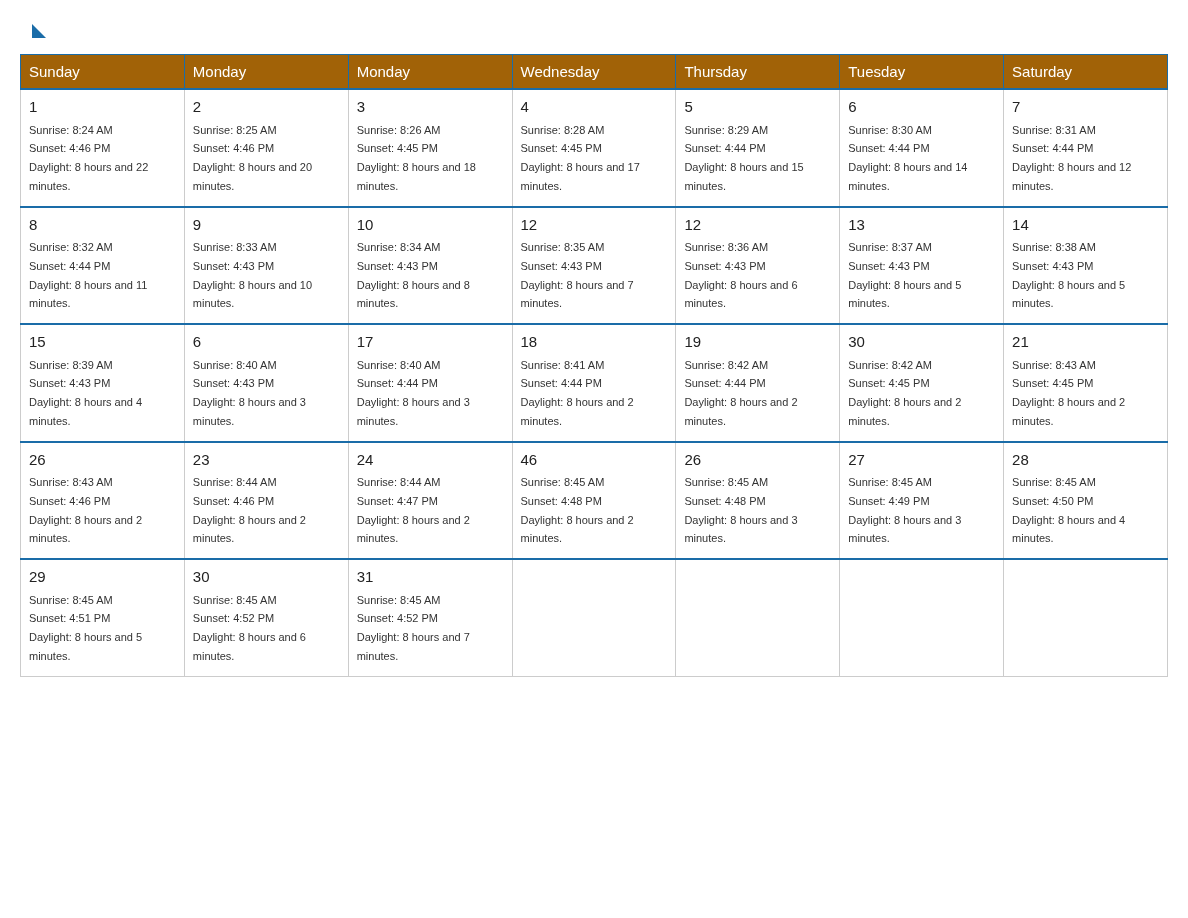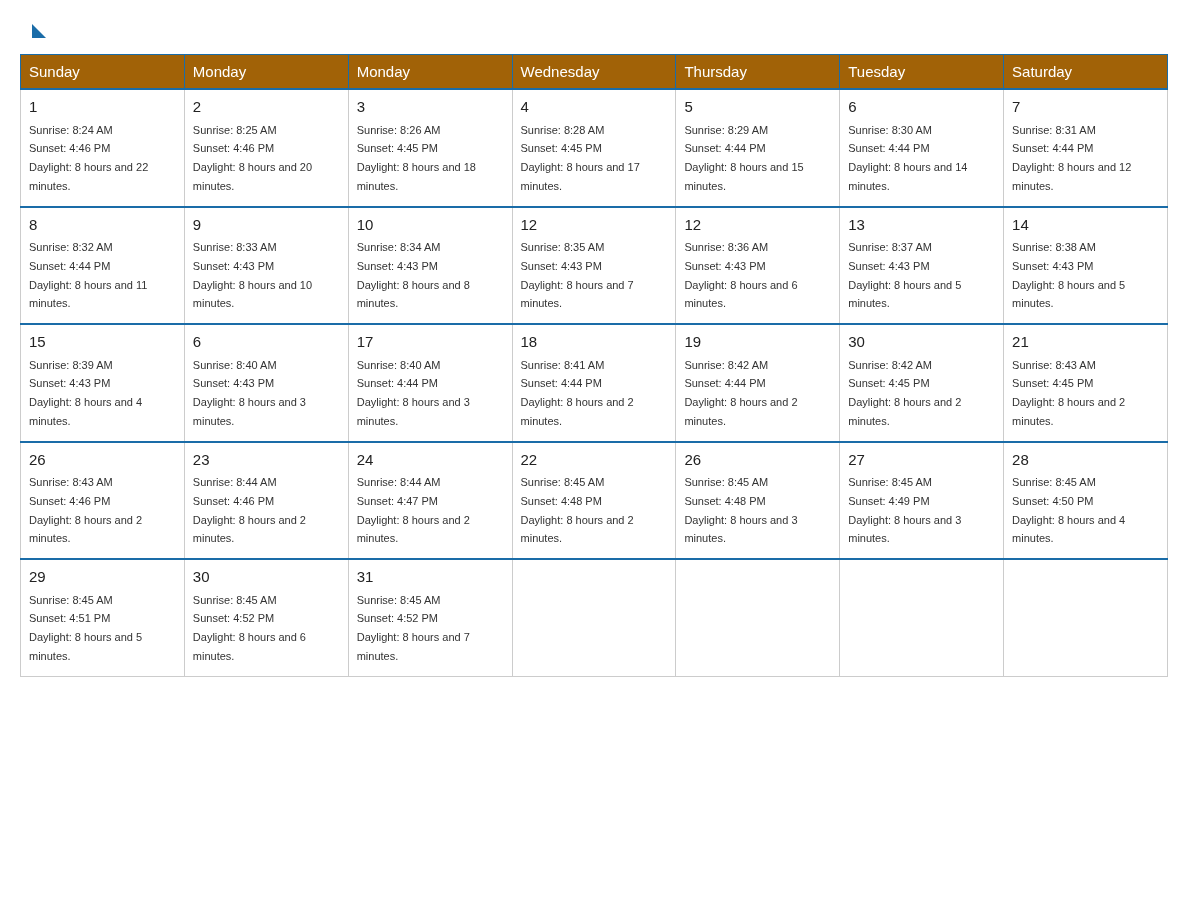--- a/index.html
+++ b/index.html
@@ -161,21 +161,21 @@
         <td><span class="day-num">17</span><span class="day-info">Sunrise: 8:40 AM<br>Sunset: 4:44 PM<br>Daylight: 8 hours and 3 minutes.</span></td>
         <td><span class="day-num">18</span><span class="day-info">Sunrise: 8:41 AM<br>Sunset: 4:44 PM<br>Daylight: 8 hours and 2 minutes.</span></td>
         <td><span class="day-num">19</span><span class="day-info">Sunrise: 8:42 AM<br>Sunset: 4:44 PM<br>Daylight: 8 hours and 2 minutes.</span></td>
         <td><span class="day-num">30</span><span class="day-info">Sunrise: 8:42 AM<br>Sunset: 4:45 PM<br>Daylight: 8 hours and 2 minutes.</span></td>
         <td><span class="day-num">21</span><span class="day-info">Sunrise: 8:43 AM<br>Sunset: 4:45 PM<br>Daylight: 8 hours and 2 minutes.</span></td>
       </tr>
       <tr>
         <td><span class="day-num">26</span><span class="day-info">Sunrise: 8:43 AM<br>Sunset: 4:46 PM<br>Daylight: 8 hours and 2 minutes.</span></td>
         <td><span class="day-num">23</span><span class="day-info">Sunrise: 8:44 AM<br>Sunset: 4:46 PM<br>Daylight: 8 hours and 2 minutes.</span></td>
         <td><span class="day-num">24</span><span class="day-info">Sunrise: 8:44 AM<br>Sunset: 4:47 PM<br>Daylight: 8 hours and 2 minutes.</span></td>
-        <td><span class="day-num">22</span><span class="day-info">Sunrise: 8:45 AM<br>Sunset: 4:48 PM<br>Daylight: 8 hours and 2 minutes.</span></td>
+        <td><span class="day-num">46</span><span class="day-info">Sunrise: 8:45 AM<br>Sunset: 4:48 PM<br>Daylight: 8 hours and 2 minutes.</span></td>
         <td><span class="day-num">26</span><span class="day-info">Sunrise: 8:45 AM<br>Sunset: 4:48 PM<br>Daylight: 8 hours and 3 minutes.</span></td>
         <td><span class="day-num">27</span><span class="day-info">Sunrise: 8:45 AM<br>Sunset: 4:49 PM<br>Daylight: 8 hours and 3 minutes.</span></td>
         <td><span class="day-num">28</span><span class="day-info">Sunrise: 8:45 AM<br>Sunset: 4:50 PM<br>Daylight: 8 hours and 4 minutes.</span></td>
       </tr>
       <tr>
         <td><span class="day-num">29</span><span class="day-info">Sunrise: 8:45 AM<br>Sunset: 4:51 PM<br>Daylight: 8 hours and 5 minutes.</span></td>
         <td><span class="day-num">30</span><span class="day-info">Sunrise: 8:45 AM<br>Sunset: 4:52 PM<br>Daylight: 8 hours and 6 minutes.</span></td>
         <td><span class="day-num">31</span><span class="day-info">Sunrise: 8:45 AM<br>Sunset: 4:52 PM<br>Daylight: 8 hours and 7 minutes.</span></td>
         <td class="empty"></td>
         <td class="empty"></td>

